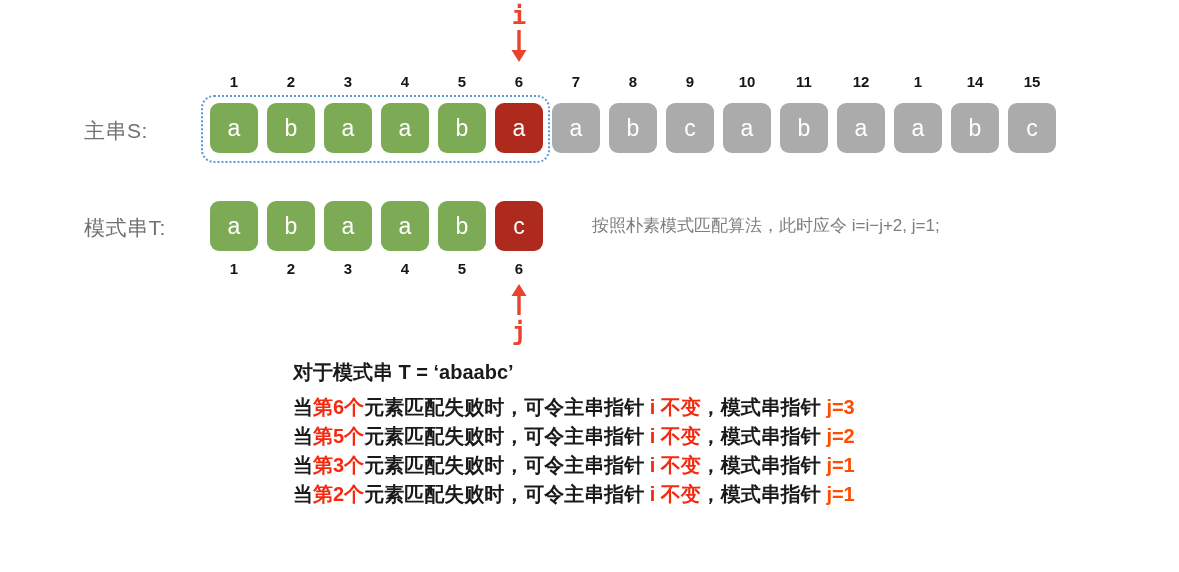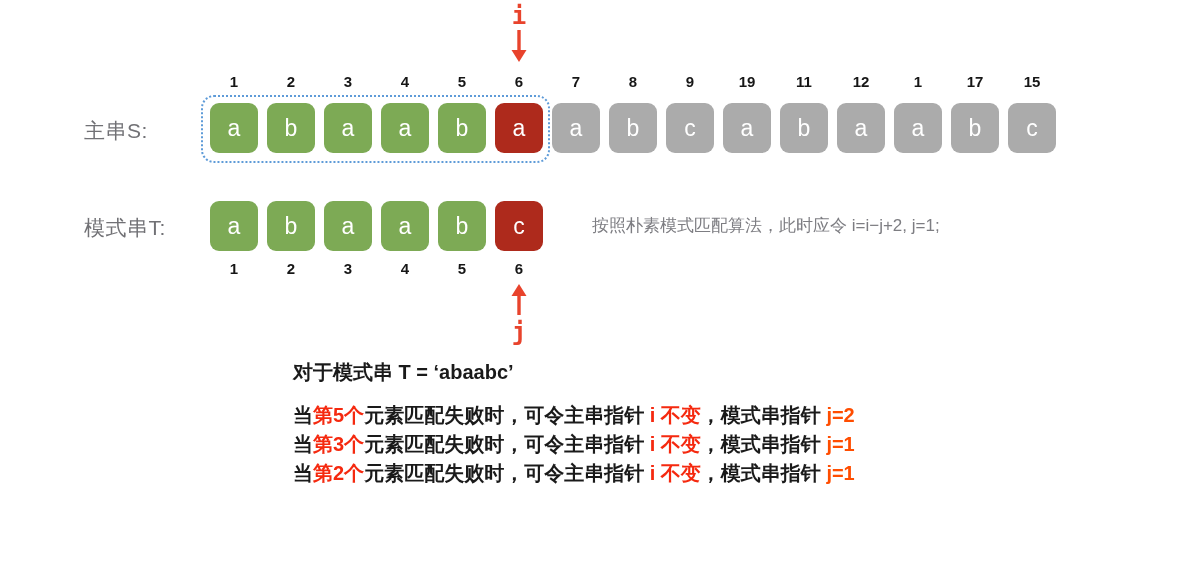--- a/index.html
+++ b/index.html
@@ -35,21 +35,21 @@
     font-size:24px;font-weight:700;line-height:26px;
   }
   .pointer svg{display:block;}
   .side-note{
     position:absolute;left:592px;top:214px;font-size:17px;color:var(--note-gray);
   }
   .explanation{
     position:absolute;left:293px;top:358px;font-size:20px;font-weight:700;color:#1a1a1a;
   }
   .exp-line{line-height:29px;white-space:pre;}
-  .exp-line:first-child{margin-bottom:14px;}
+  .exp-line:first-child{margin-bottom:6px;}
   .seg-black{color:#1a1a1a;}
   .seg-red{color:var(--text-red);}
   .seg-orange{color:var(--text-orange);}
 </style>
 </head>
 <body>
 
 <div class="stage">
 
   <div class="pointer" style="left:479px;top:3px;">
@@ -93,37 +93,37 @@
       </div>
       <div class="col">
         <div class="num">8</div>
         <div class="box box-gray">b</div>
       </div>
       <div class="col">
         <div class="num">9</div>
         <div class="box box-gray">c</div>
       </div>
       <div class="col">
-        <div class="num">19</div>
+        <div class="num">10</div>
         <div class="box box-gray">a</div>
       </div>
       <div class="col">
         <div class="num">11</div>
         <div class="box box-gray">b</div>
       </div>
       <div class="col">
         <div class="num">12</div>
         <div class="box box-gray">a</div>
       </div>
       <div class="col">
         <div class="num">1</div>
         <div class="box box-gray">a</div>
       </div>
       <div class="col">
-        <div class="num">17</div>
+        <div class="num">14</div>
         <div class="box box-gray">b</div>
       </div>
       <div class="col">
         <div class="num">15</div>
         <div class="box box-gray">c</div>
       </div>
     </div>
 
   <div class="row-label" style="left:84px;top:214px;">模式串T:</div>
   <div class="cells-row pattern-row" style="left:210px;top:201px;" id="pattern-row">
@@ -158,18 +158,19 @@
   <div class="pointer" style="left:479px;top:284px;">
     <svg width="18" height="32" viewBox="0 0 18 32">
       <polygon points="1.5,12 16.5,12 9,0" fill="currentColor"></polygon>
       <line x1="9" y1="10" x2="9" y2="31" stroke="currentColor" stroke-width="3.4"></line>
     </svg>
     <div class="ptr-label" style="margin-top:3px;">j</div>
   </div>
 
   <div class="explanation" id="explanation">
       <div class="exp-line"><span class="seg-black">对于模式串 T = ‘abaabc’</span></div>
+      <div class="exp-line"><span class="seg-black">当</span><span class="seg-red">第6个</span><span class="seg-black">元素匹配失败时，可令主串指针 </span><span class="seg-red">i 不变</span><span class="seg-black">，模式串指针 </span><span class="seg-orange">j=3</span></div>
       <div class="exp-line"><span class="seg-black">当</span><span class="seg-red">第5个</span><span class="seg-black">元素匹配失败时，可令主串指针 </span><span class="seg-red">i 不变</span><span class="seg-black">，模式串指针 </span><span class="seg-orange">j=2</span></div>
       <div class="exp-line"><span class="seg-black">当</span><span class="seg-red">第3个</span><span class="seg-black">元素匹配失败时，可令主串指针 </span><span class="seg-red">i 不变</span><span class="seg-black">，模式串指针 </span><span class="seg-orange">j=1</span></div>
       <div class="exp-line"><span class="seg-black">当</span><span class="seg-red">第2个</span><span class="seg-black">元素匹配失败时，可令主串指针 </span><span class="seg-red">i 不变</span><span class="seg-black">，模式串指针 </span><span class="seg-orange">j=1</span></div>
     </div>
 
 </div>
 
 </body></html>

